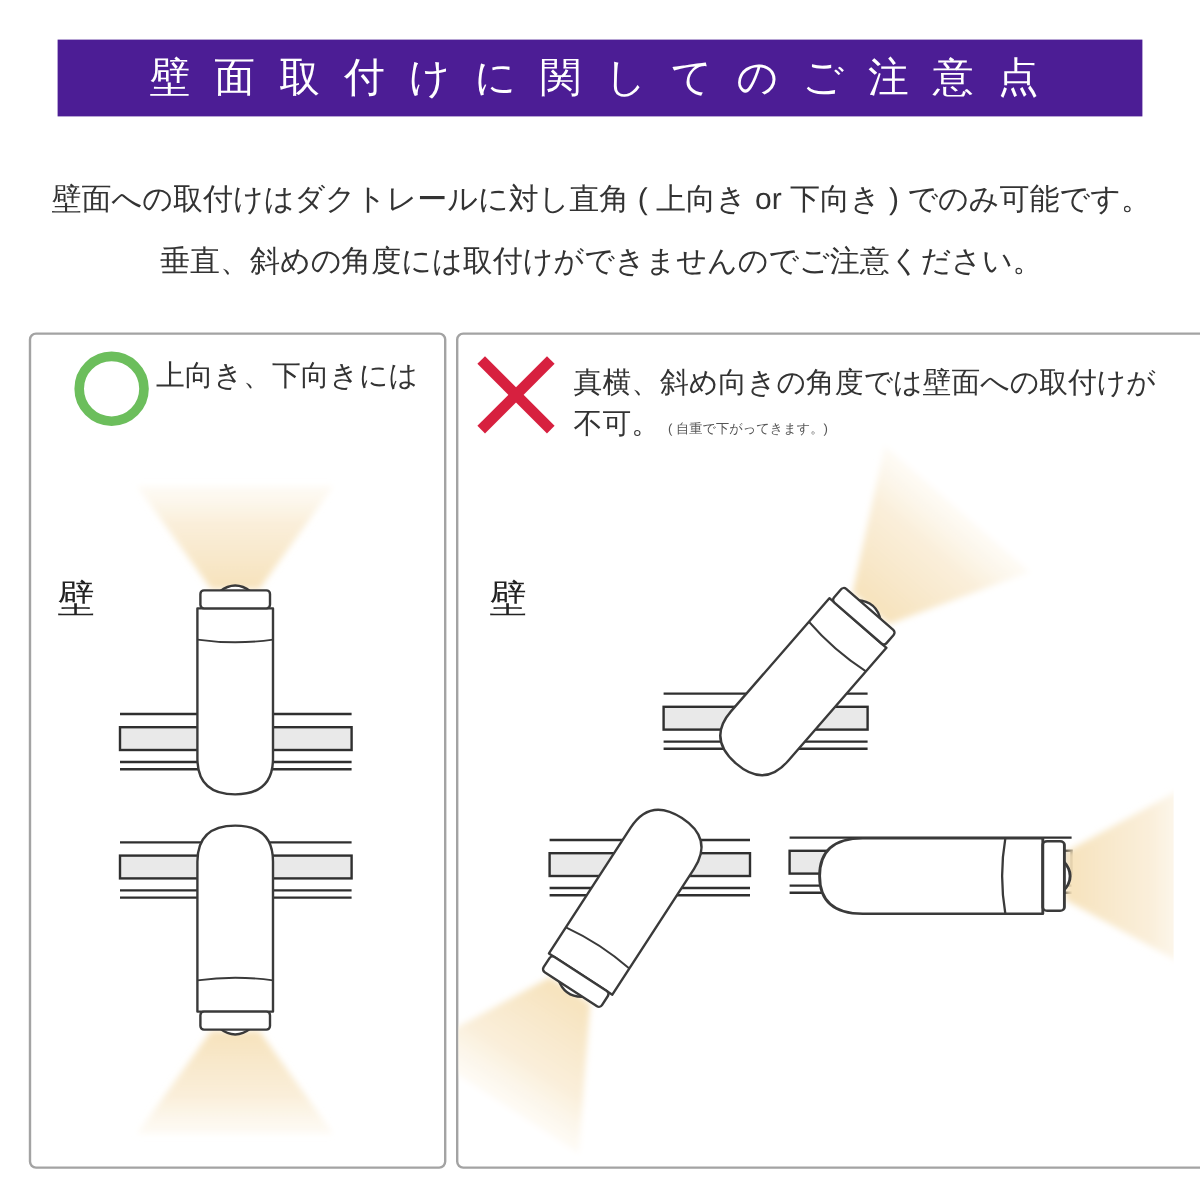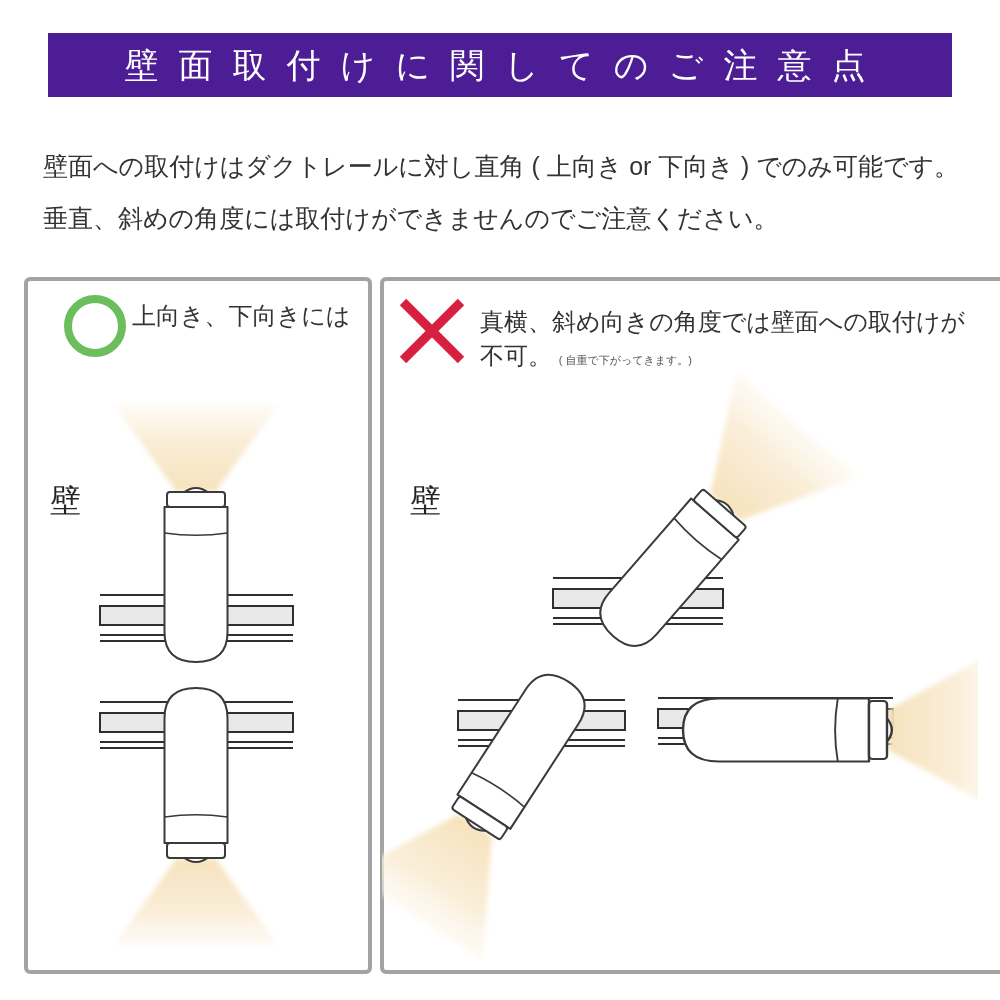--- a/index.html
+++ b/index.html
@@ -5,23 +5,23 @@
   html,body{margin:0;padding:0;background:#fff;}
   body{width:1000px;height:1000px;position:relative;overflow:hidden;
        font-family:"Liberation Sans",sans-serif;color:#333;}
 
   .banner{position:absolute;left:48px;top:33px;width:904px;height:64px;
           background:#4c1d95;color:#fff;font-size:34px;line-height:64px;
           text-align:center;letter-spacing:20px;padding-left:10px;
           box-sizing:border-box;font-weight:400;}
 
   .intro{position:absolute;left:43px;top:140px;font-size:25px;line-height:52px;
-         color:#333;white-space:nowrap;}
+         color:#333;white-space:nowrap;text-align:center;}
 
-  .panel{position:absolute;top:277px;height:697px;border:4px solid #a3a3a3;
+  .panel{position:absolute;top:277px;height:697px;border:2px solid #a3a3a3;
          border-radius:6px;box-sizing:border-box;background:#fff;}
   .panel.ok{left:24px;width:348px;}
   .panel.ng{left:380px;width:664px;}
 
   .ring{position:absolute;left:36px;top:14px;width:62px;height:62px;
         border:8px solid #6cbe5c;border-radius:50%;box-sizing:border-box;}
 
   .xmark{position:absolute;left:16px;top:18px;width:64px;height:64px;}
   .xmark .bar{position:absolute;left:50%;top:50%;width:82px;height:9px;
               background:#d7203f;}

